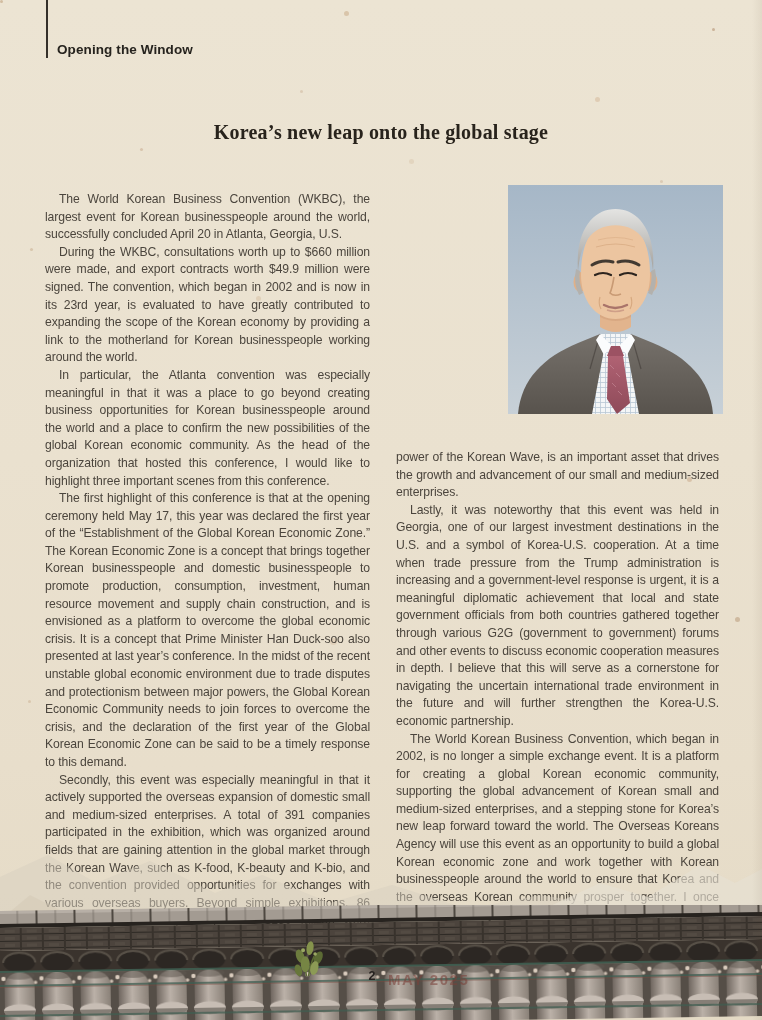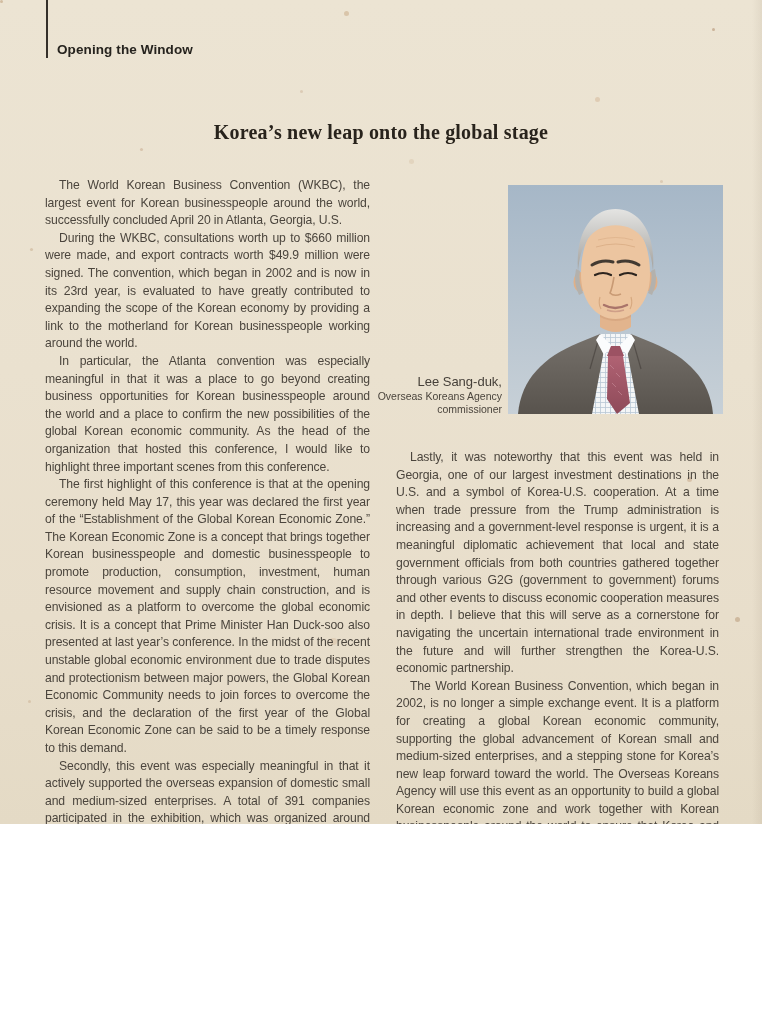--- a/index.html
+++ b/index.html
@@ -1,17 +1,17 @@
 <!DOCTYPE html>
 <html><head>
 <meta charset="utf-8">
 <style>
   html,body{margin:0;padding:0;}
   .page{
-    position:relative; width:762px; height:824px; overflow:hidden;
+    position:relative; width:762px; height:1020px; overflow:hidden;
     background:linear-gradient(180deg,#ece4d3 0%, #eae1cf 45%, #e8decb 75%, #e4dac5 100%);
     font-family:"Liberation Sans", sans-serif;
     color:#4b453d;
   }
   
   .speckles{position:absolute;left:0;top:0;width:3px;height:3px;border-radius:50%;
     background:rgba(186,150,110,0.5);
     box-shadow:345px 12px 0 1px rgba(196,160,120,0.45),712px 28px 0 0 rgba(170,130,95,0.5),
       596px 98px 0 1px rgba(205,170,135,0.4),140px 148px 0 0 rgba(180,140,105,0.35),
       257px 297px 0 1px rgba(200,165,130,0.3),688px 478px 0 1px rgba(190,150,115,0.4),
@@ -19,21 +19,21 @@
       438px 598px 0 1px rgba(186,150,115,0.35),736px 618px 0 1px rgba(175,140,105,0.45),
       28px 700px 0 0 rgba(190,155,120,0.35),180px 815px 0 1px rgba(186,150,115,0.3),
       528px 250px 0 0 rgba(196,162,128,0.35),660px 180px 0 0 rgba(186,150,115,0.3),
       90px 520px 0 0 rgba(196,160,125,0.3),300px 90px 0 0 rgba(186,150,115,0.3),
       610px 330px 0 0 rgba(196,162,128,0.3),410px 160px 0 1px rgba(206,176,142,0.28);}
   .kicker-rule{position:absolute;left:46px;top:0;width:2px;height:58px;background:#35302a;}
   .kicker{position:absolute;left:57px;top:42px;font-size:13.5px;font-weight:bold;color:#26231e;letter-spacing:0.1px;}
   .title{position:absolute;left:0;right:0;top:108px;text-align:center;
     font-family:"Liberation Serif", serif;font-weight:bold;font-size:20px;color:#28231c;letter-spacing:0.2px;}
   .body-col{position:absolute;width:325px;font-size:12.2px;line-height:17.6px;letter-spacing:-0.1px;}
-  .col-left{left:45px;top:177px;}
+  .col-left{left:45px;top:191px;}
   .col-right{left:396px;top:449px;width:323px;}
   .body-col p{margin:0;text-indent:14px;text-align:justify;}
   .body-col p.cont{text-indent:0;}
   .endmark{display:inline-block;margin-left:3px;vertical-align:-1px;line-height:0;}
   .portrait{position:absolute;left:508px;top:185px;width:215px;height:229px;}
   .caption{position:absolute;right:260px;top:374px;text-align:right;color:#453f38;}
   .caption .cap-name{font-size:13px;line-height:16px;}
   .caption .cap-org,.caption .cap-role{font-size:10.5px;line-height:13px;color:#4b453d;}
   .mountains{position:absolute;left:0;top:825px;width:762px;height:95px;}
   .rooftiles{position:absolute;left:0;top:905px;width:762px;height:115px;}
@@ -114,27 +114,23 @@
       <path d="M87,90 q8,-4 16,0" stroke="#2c241e" stroke-width="2.2" fill="none" stroke-linecap="round"></path>
       <path d="M112,90 q8,-4 16,0" stroke="#2c241e" stroke-width="2.2" fill="none" stroke-linecap="round"></path>
       <path d="M106,92 q-2,12 -4,16 q4,4 11,1" stroke="#c89a74" stroke-width="1.6" fill="none"></path>
       <path d="M92,112 q-2,7 1,12" stroke="#d6a87f" stroke-width="1.2" fill="none"></path>
       <path d="M123,112 q2,7 -1,12" stroke="#d6a87f" stroke-width="1.2" fill="none"></path>
       <path d="M96,120 q11,6 23,0" stroke="#a9746a" stroke-width="2.4" fill="none" stroke-linecap="round"></path>
       <path d="M99,125 q8,3 17,0" stroke="#c38f7d" stroke-width="1.4" fill="none" opacity="0.7"></path>
     </svg>
   </div>
 
-  <div class="caption">
-    <div class="cap-name">Lee Sang-duk,</div>
-    <div class="cap-org">Overseas Koreans Agency</div>
-    <div class="cap-role">commissioner</div>
-  </div>
 
   <div class="body-col col-right">
+    <p class="cont">power of the Korean Wave, is an important asset that drives the growth and advancement of our small and medium-sized enterprises.</p>
     <p>Lastly, it was noteworthy that this event was held in Georgia, one of our largest investment destinations in the U.S. and a symbol of Korea-U.S. cooperation. At a time when trade pressure from the Trump administration is increasing and a government-level response is urgent, it is a meaningful diplomatic achievement that local and state government officials from both countries gathered together through various G2G (government to government) forums and other events to discuss economic cooperation measures in depth. I believe that this will serve as a cornerstone for navigating the uncertain international trade environment in the future and will further strengthen the Korea-U.S. economic partnership.</p>
     <p><span>The World Korean Business Convention, which began in 2002, is no longer a simple exchange event. It is a platform for creating a global Korean economic community, supporting the global advancement of Korean small and medium-sized enterprises, and a stepping stone for Korea’s new leap forward toward the world. The Overseas Koreans Agency will use this event as an opportunity to build a global Korean economic zone and work together with Korean businesspeople around the world to ensure that Korea and the overseas Korean community prosper together. I once again express my deepest respect and gratitude to all the Koreans who have quietly been working hard all over the world.</span><span class="endmark"><svg width="11" height="11" viewBox="0 0 11 11">
             <rect x="0.5" y="0.5" width="10" height="10" fill="#f6f3ea" stroke="#55b7c6" stroke-width="1"></rect>
             <rect x="2.5" y="2" width="3" height="3" fill="#2c3a66"></rect>
             <rect x="6" y="3" width="2.5" height="2" fill="#d99f3a"></rect>
             <rect x="3" y="6" width="2" height="2.5" fill="#7a3b2e"></rect>
             <rect x="6" y="6" width="2.5" height="2.5" fill="#2f6b48"></rect>
           </svg></span></p>
   </div>
 

